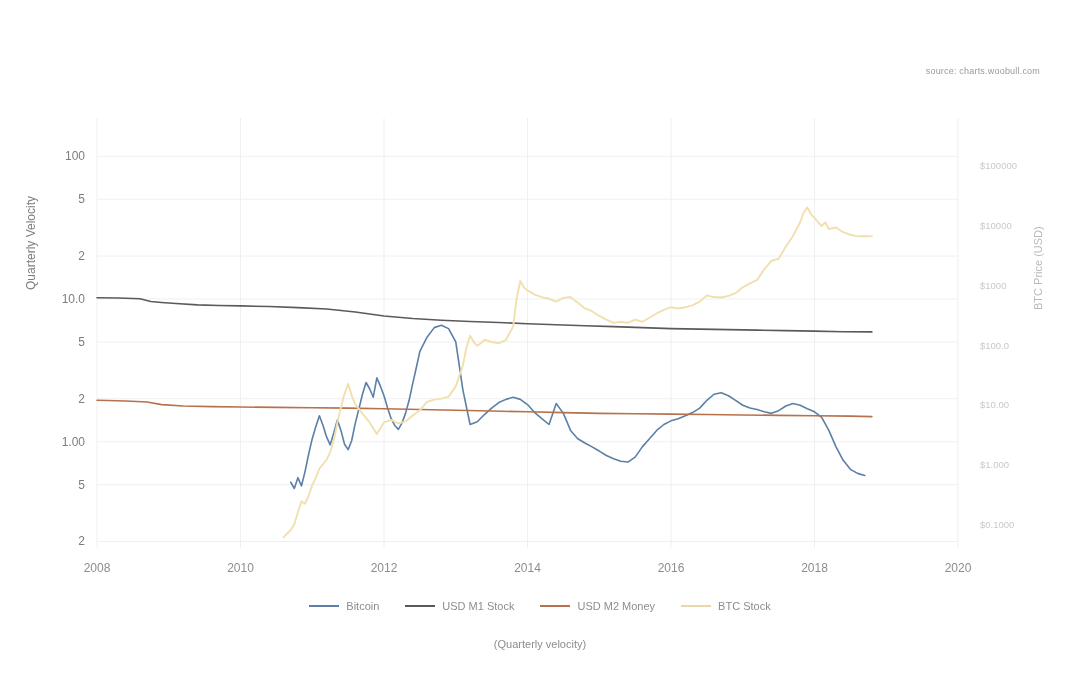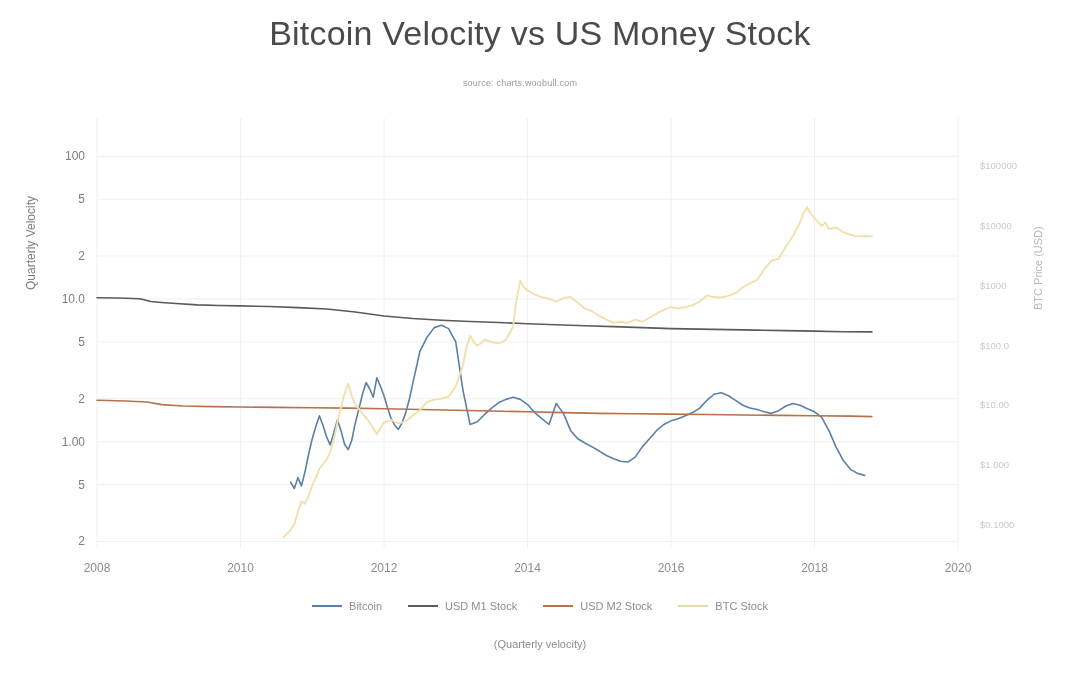--- a/index.html
+++ b/index.html
@@ -9,22 +9,22 @@
     font-family:"Liberation Sans","DejaVu Sans",sans-serif;
     overflow:hidden;
     position:relative;
   }
   #chart-root{position:absolute;inset:0;}
   .title{
     position:absolute;top:14px;left:0;width:1080px;text-align:center;
     font-size:34px;font-weight:400;color:#4a4a4a;letter-spacing:.2px;
   }
   .source{
-    position:absolute;top:66px;left:0;width:1040px;text-align:center;
-    font-size:9px;color:#9a9a9a;letter-spacing:.2px;margin-top:12px;
+    position:absolute;top:66px;left:0;width:1040px;text-align:right;
+    font-size:9px;color:#9a9a9a;letter-spacing:.2px;
   }
   .caption{
     position:absolute;top:638px;left:0;width:1080px;text-align:center;
     font-size:11px;color:#8d8d8d;
   }
   .ylabel-left{
     position:absolute;left:24px;top:290px;
     font-size:12px;color:#7d7d7d;
     transform:rotate(-90deg);transform-origin:left top;
     white-space:nowrap;
@@ -47,21 +47,20 @@
   }
   .legend-item{display:flex;align-items:center;gap:7px;}
   .legend-swatch{display:block;width:30px;height:2px;}
   .legend-text{font-size:11px;color:#8d8d8d;white-space:nowrap;}
 </style>
 </head>
 <body>
 
 <div id="chart-root">
 
-  <div class="title">Bitcoin Velocity vs US Money Stock</div>
   <div class="source">source: charts.woobull.com</div>
 
   <div class="ylabel-left">Quarterly Velocity</div>
   <div class="ylabel-right">BTC Price (USD)</div>
 
   <svg id="plot" width="1080" height="675">
       <line x1="97" x2="958" y1="156.26241362718162" y2="156.26241362718162" class="grid"></line>
       <text x="85" y="160.26241362718162" text-anchor="end" class="tick-left">100</text>
       <line x1="97" x2="958" y1="199.22651995339686" y2="199.22651995339686" class="grid"></line>
       <text x="85" y="203.22651995339686" text-anchor="end" class="tick-left">5</text>
@@ -110,21 +109,21 @@
       <div class="legend-item">
         <span class="legend-swatch" style="background: rgb(91, 127, 166);"></span>
         <span class="legend-text">Bitcoin</span>
       </div>
       <div class="legend-item">
         <span class="legend-swatch" style="background: rgb(90, 90, 90);"></span>
         <span class="legend-text">USD M1 Stock</span>
       </div>
       <div class="legend-item">
         <span class="legend-swatch" style="background: rgb(181, 114, 76);"></span>
-        <span class="legend-text">USD M2 Stock</span>
+        <span class="legend-text">USD M2 Money</span>
       </div>
       <div class="legend-item">
         <span class="legend-swatch" style="background: rgb(232, 217, 168);"></span>
         <span class="legend-text">BTC Stock</span>
       </div>
     </div>
 
   <div class="caption">(Quarterly velocity)</div>
 </div>
 

